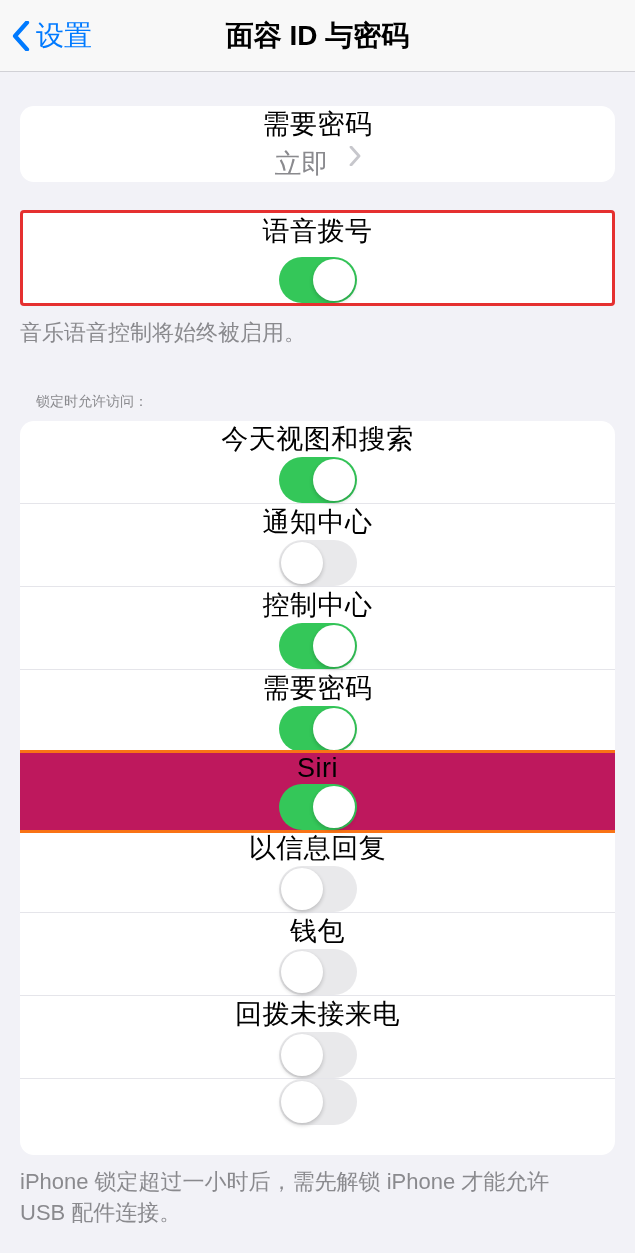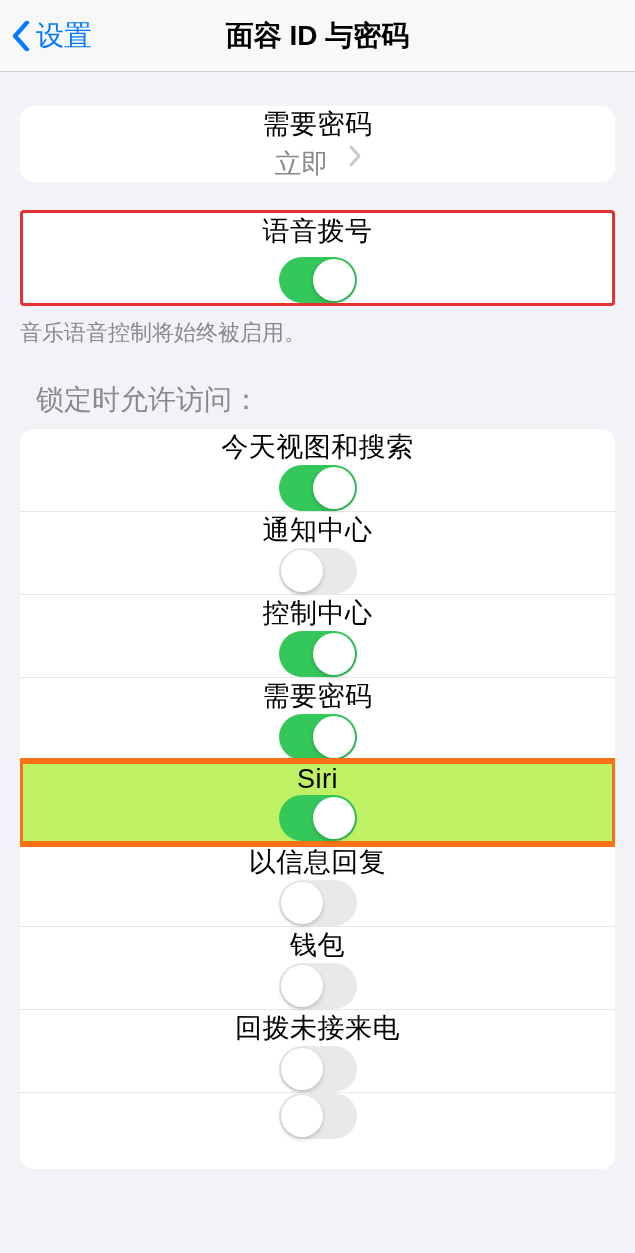--- a/index.html
+++ b/index.html
@@ -65,25 +65,25 @@
       justify-content: space-between;
       padding: 0 22px;
       min-height: 76px;
       border-bottom: 1px solid #e5e5ea;
       flex-direction: column;
     }
     .row:last-child {
       border-bottom: none;
     }
     .row.highlight-inner {
-      border: 6px solid #f97316;
+      border: 3px solid #f97316;
       margin: -3px;
       position: relative;
       z-index: 1;
-      background: #bef264;
+      background: #be185d;
       text-align: right;
     }
     .row-label {
       font-size: 27px;
       color: #000;
       letter-spacing: 0.5px;
     }
     .row-right {
       display: flex;
       gap: 20px;
@@ -126,24 +126,24 @@
     .toggle.off .toggle-knob {
       left: 2px;
     }
     .footer-text {
       font-size: 22px;
       color: #8a8a8e;
       padding: 12px 36px 0 20px;
       line-height: 1.4;
     }
     .header-text {
-      font-size: 28px;
+      font-size: 14px;
       color: #8a8a8e;
       padding: 0 36px 10px 36px;
-      margin-top: 32px;
+      margin-top: 44px;
     }
     .group.no-top-margin {
       margin-top: 0;
     }
     .first-spacer {
       height: 6px;
     }
   </style>
 </head>
 <body>
@@ -234,13 +234,14 @@
           <div class="toggle-knob"></div>
         </div>
       </div>
       <div class="row">
         <div class="toggle off">
           <div class="toggle-knob"></div>
         </div>
       </div>
     </div>
 
+  <div class="footer-text">iPhone 锁定超过一小时后，需先解锁 iPhone 才能允许 USB 配件连接。</div>
 </div>
 
 </body></html>

